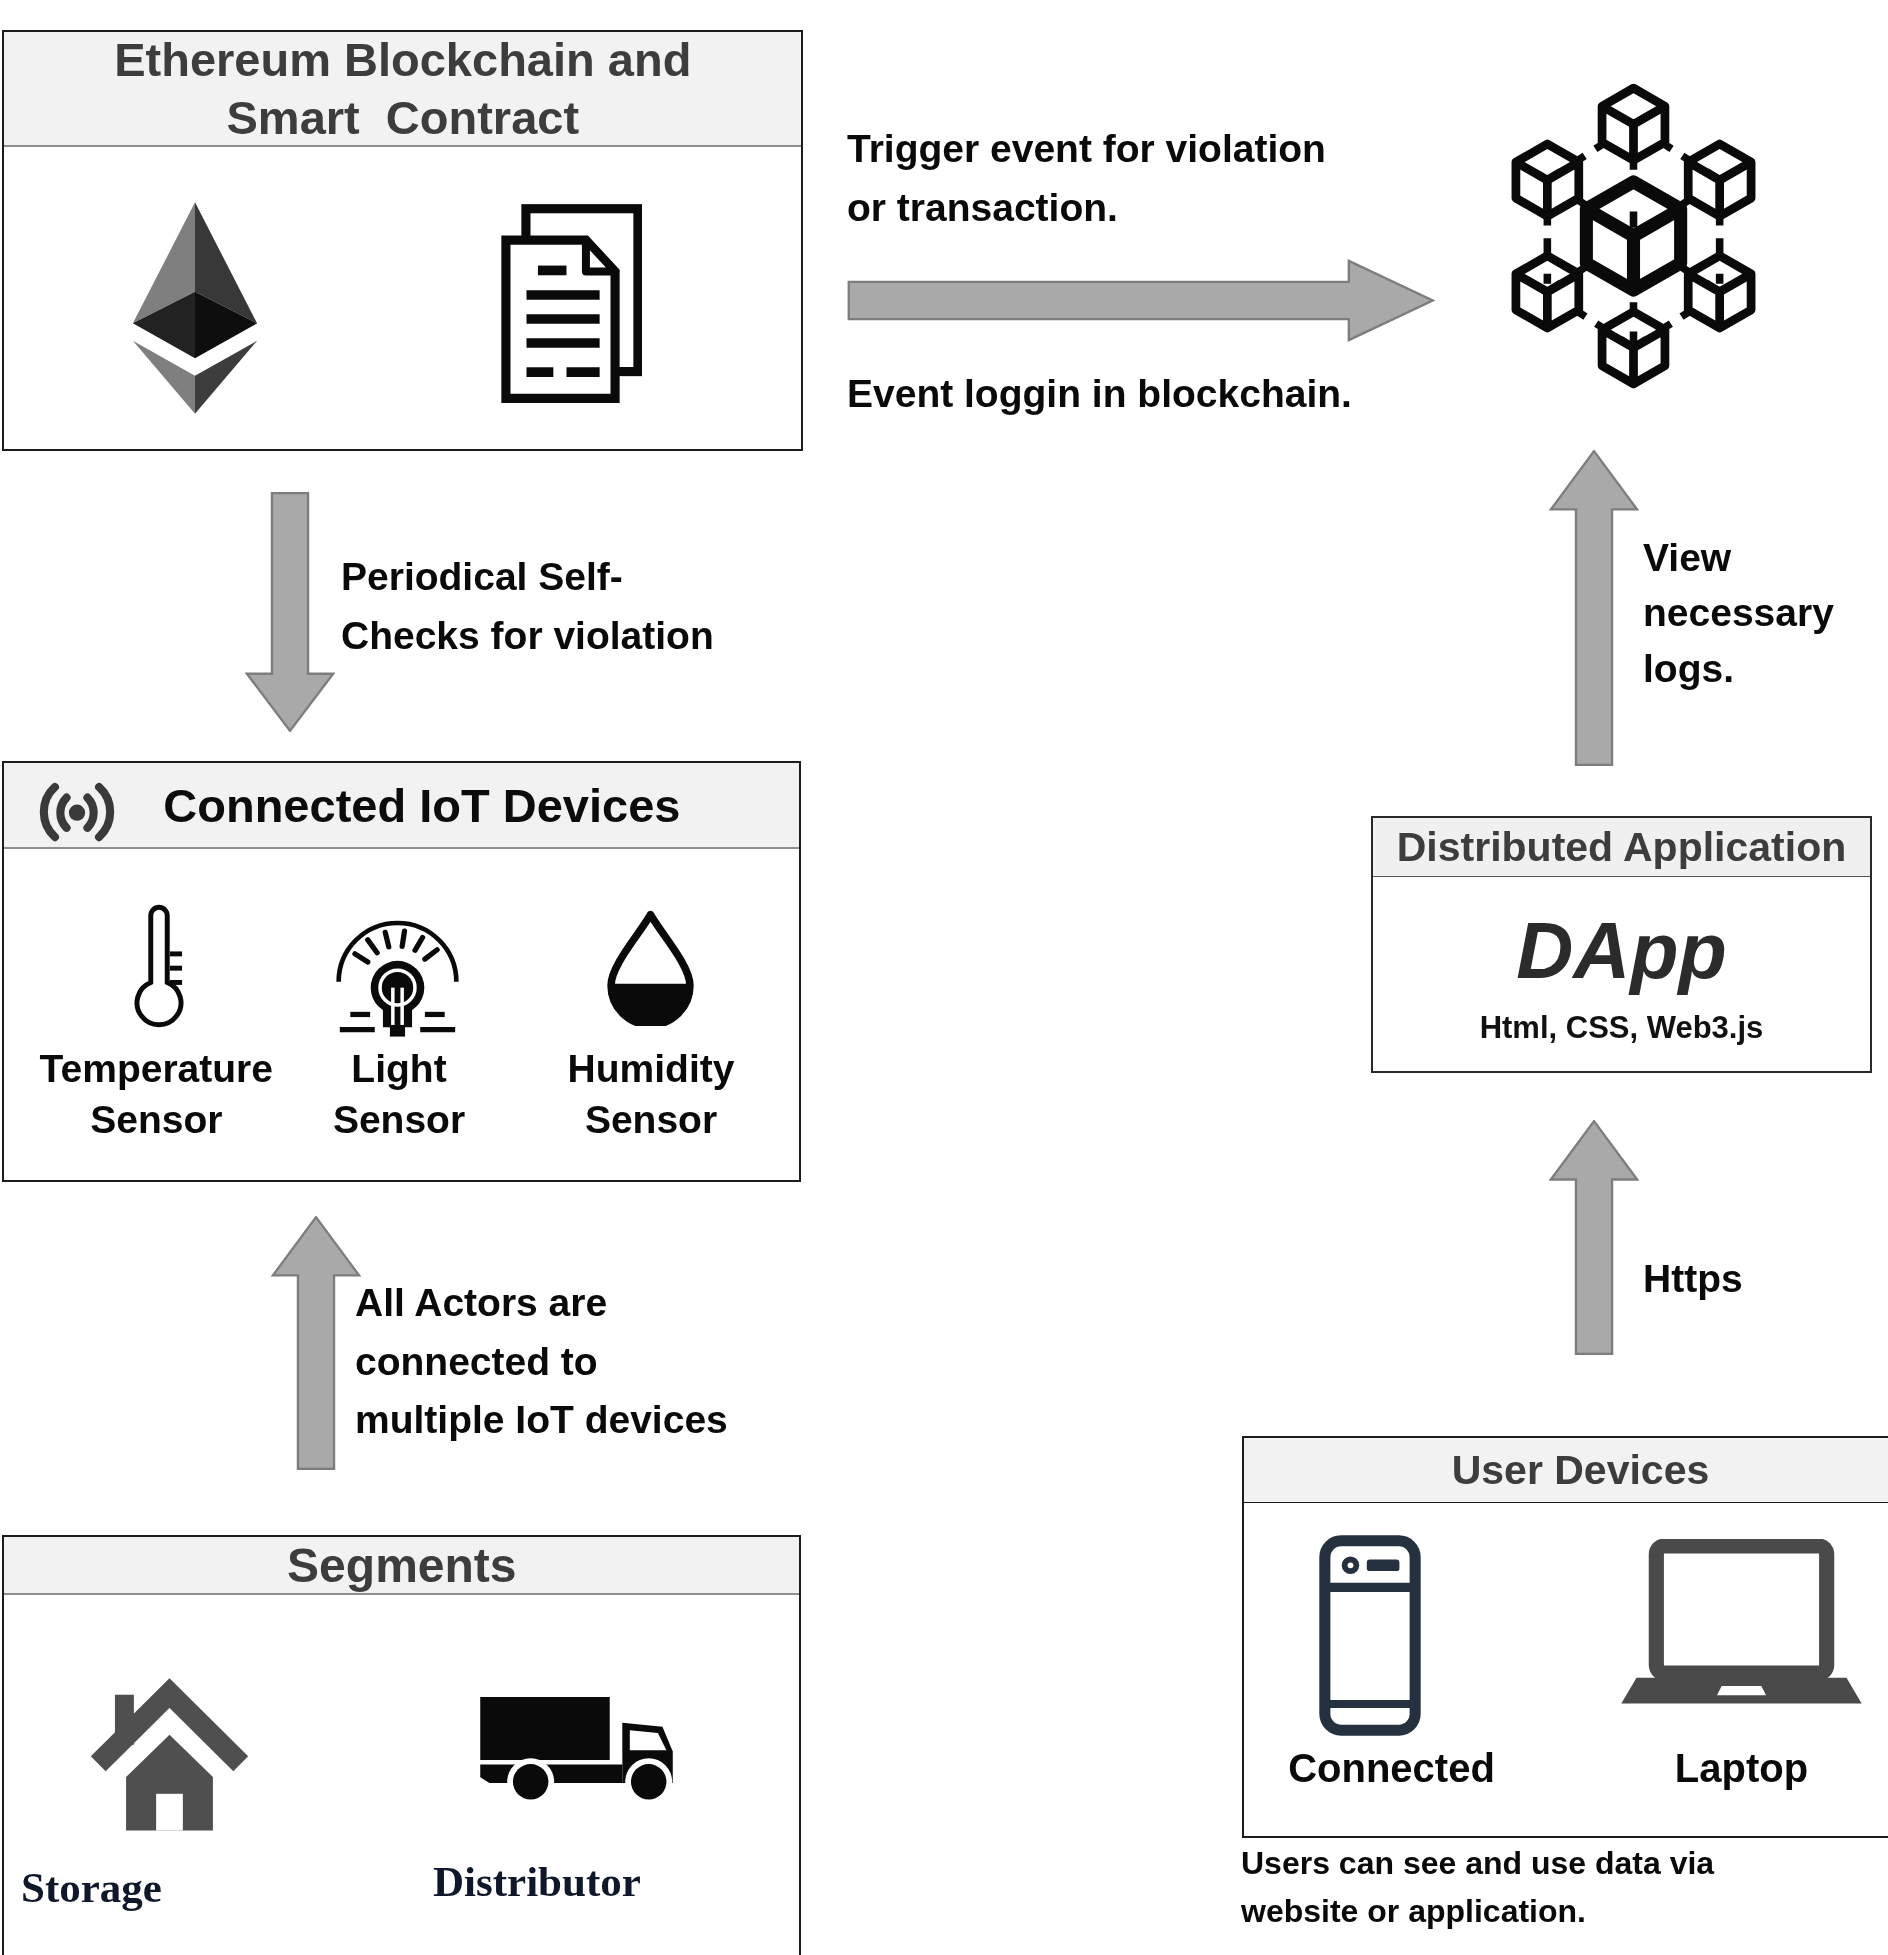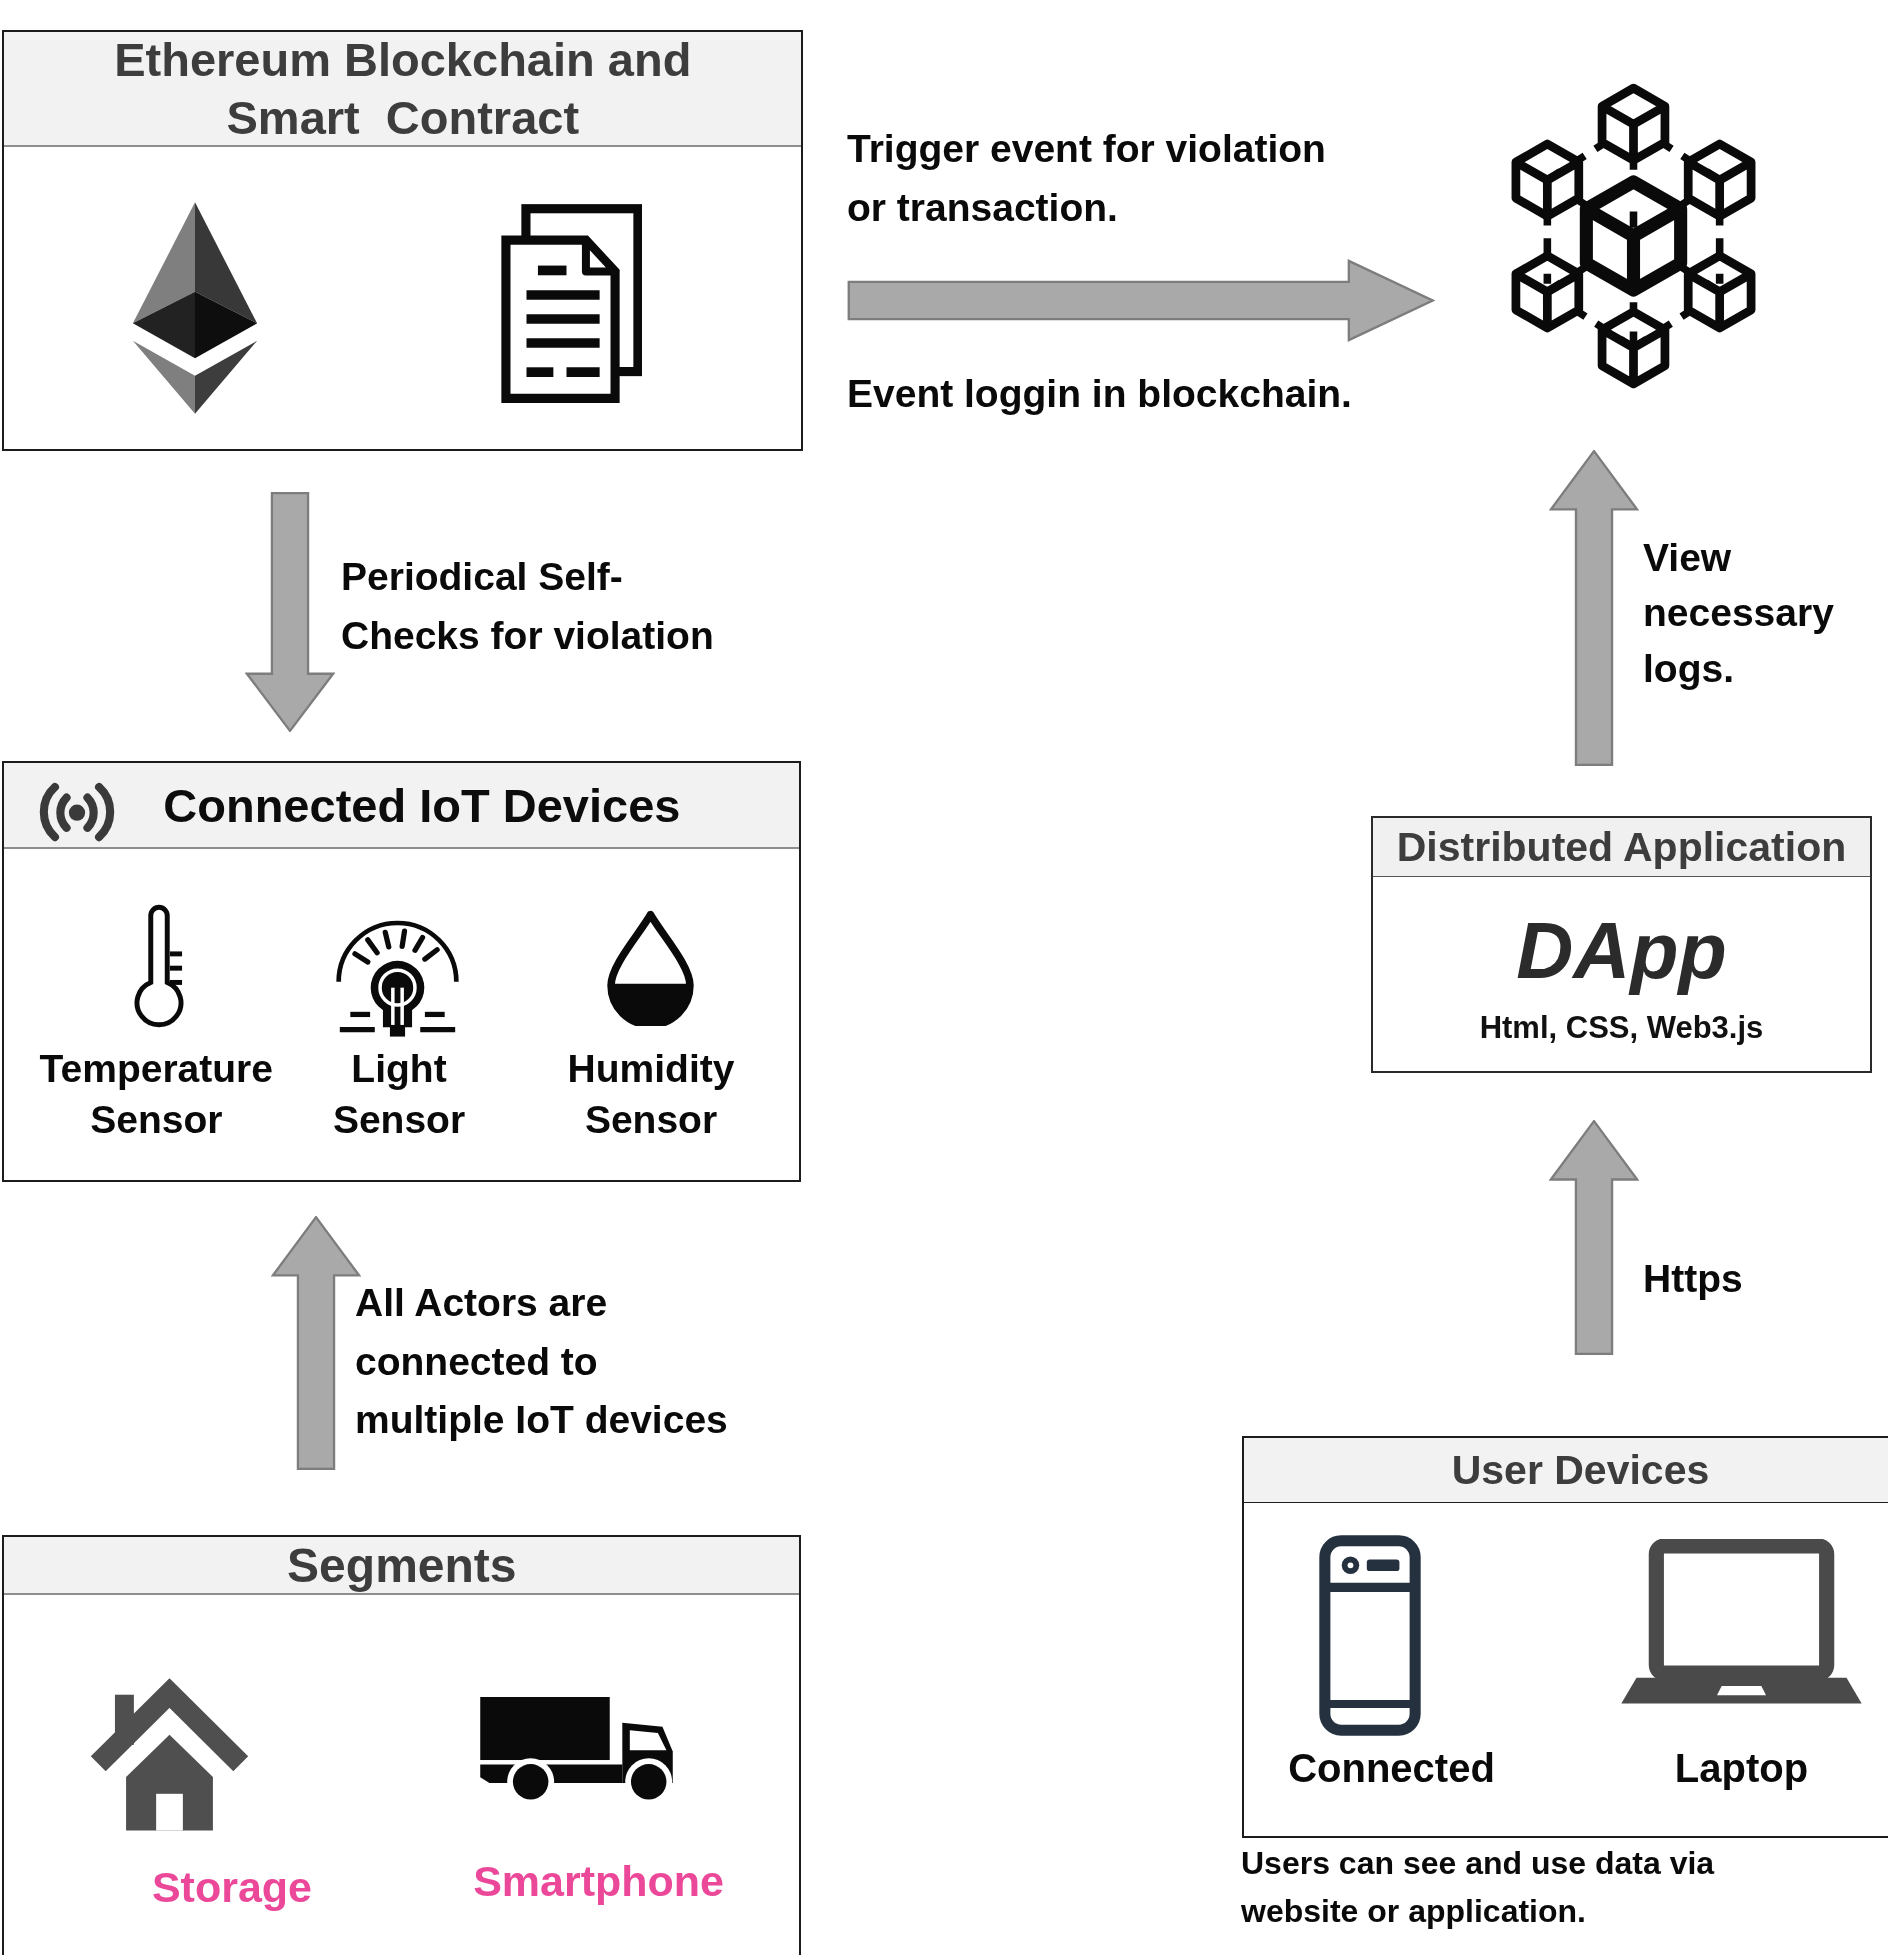--- a/index.html
+++ b/index.html
@@ -18,21 +18,21 @@
     background:#f2f2f2;border-bottom:2.3px solid #8e8e8e;
     display:flex;align-items:center;justify-content:center;
     font-weight:bold;color:#3d3d3d;box-sizing:border-box;
   }
   .thinbox{position:absolute;background:#ffffff;border:2.3px solid #2a2a2a;box-sizing:border-box;}
   .thinbox .box-header{border-bottom:1.7px solid #555;}
   .hdr-title{text-align:center;}
   .ws-pre{white-space:pre-wrap;}
   .note{position:absolute;font-weight:bold;color:#0a0a0a;font-size:39px;line-height:1.5;}
   .sensor-label{position:absolute;font-weight:bold;font-size:39px;line-height:1.3;text-align:center;color:#0a0a0a;}
-  .seg-label{position:absolute;font-weight:bold;font-size:43px;text-align:right;color:#ec4899;}
+  .seg-label{position:absolute;font-weight:bold;font-size:43px;text-align:left;color:#0f172a;font-family:Liberation Serif, serif;}
   .dev-label{position:absolute;font-weight:bold;font-size:40px;text-align:center;color:#0a0a0a;}
   .dapp-name{position:absolute;left:0;width:100%;text-align:center;font-weight:bold;font-style:italic;font-size:79px;color:#2b2b2b;}
   .dapp-tech{position:absolute;left:0;width:100%;text-align:center;font-weight:bold;font-size:31px;color:#111;}
   svg{display:block;}
 </style>
 </head>
 <body>
 
 <div class="canvas">
 
@@ -212,21 +212,21 @@
     <circle cx="90" cy="148" r="41" fill="#ffffff"></circle>
     <circle cx="90" cy="148" r="31" fill="#0a0a0a"></circle>
     <circle cx="296" cy="148" r="41" fill="#ffffff"></circle>
     <circle cx="296" cy="148" r="31" fill="#0a0a0a"></circle>
   </svg>
 
   <div class="seg-label" style="left:21px;top:1835px;width:291px;">
     <span>Storage</span>
   </div>
   <div class="seg-label" style="left:433px;top:1829px;width:291px;">
-    <span>Smartphone</span>
+    <span>Distributor</span>
   </div>
 
   <svg class="abs" style="left:1549px;top:422px;" width="90" height="316" viewBox="0 0 154 543">
     <polygon points="46,541 46,102 3,102 77,2 151,102 108,102 108,541" fill="#a9a9a9" stroke="#7d7d7d" stroke-width="4"></polygon>
   </svg>
 
   <div class="note" style="left:1643px;top:502px;line-height:1.42;">
     <div>View</div>
     <div>necessary</div>
     <div>logs.</div>

